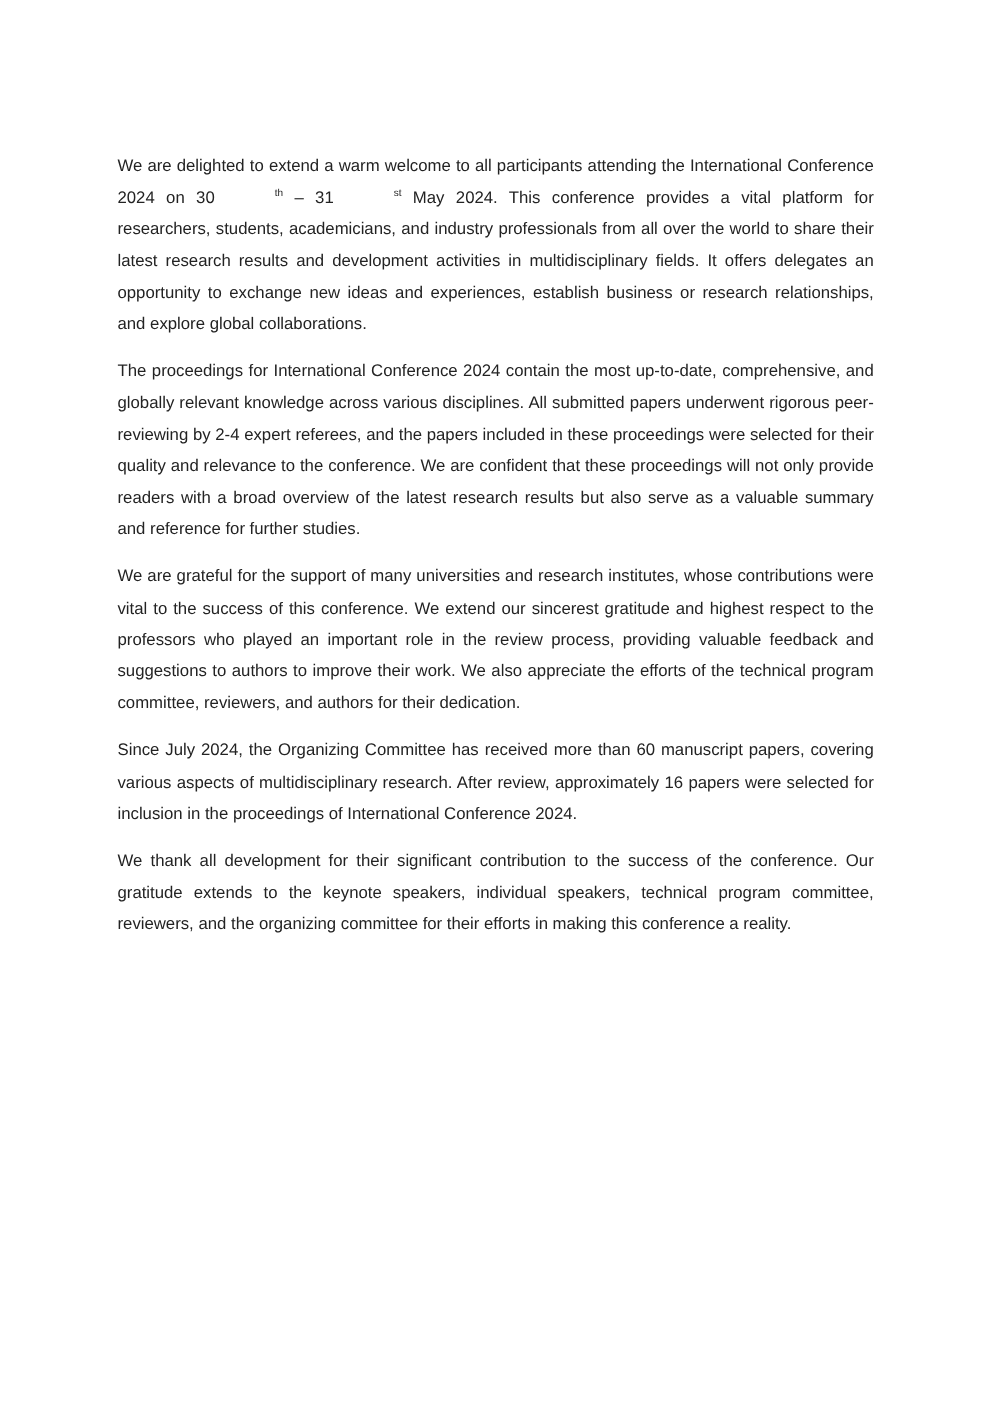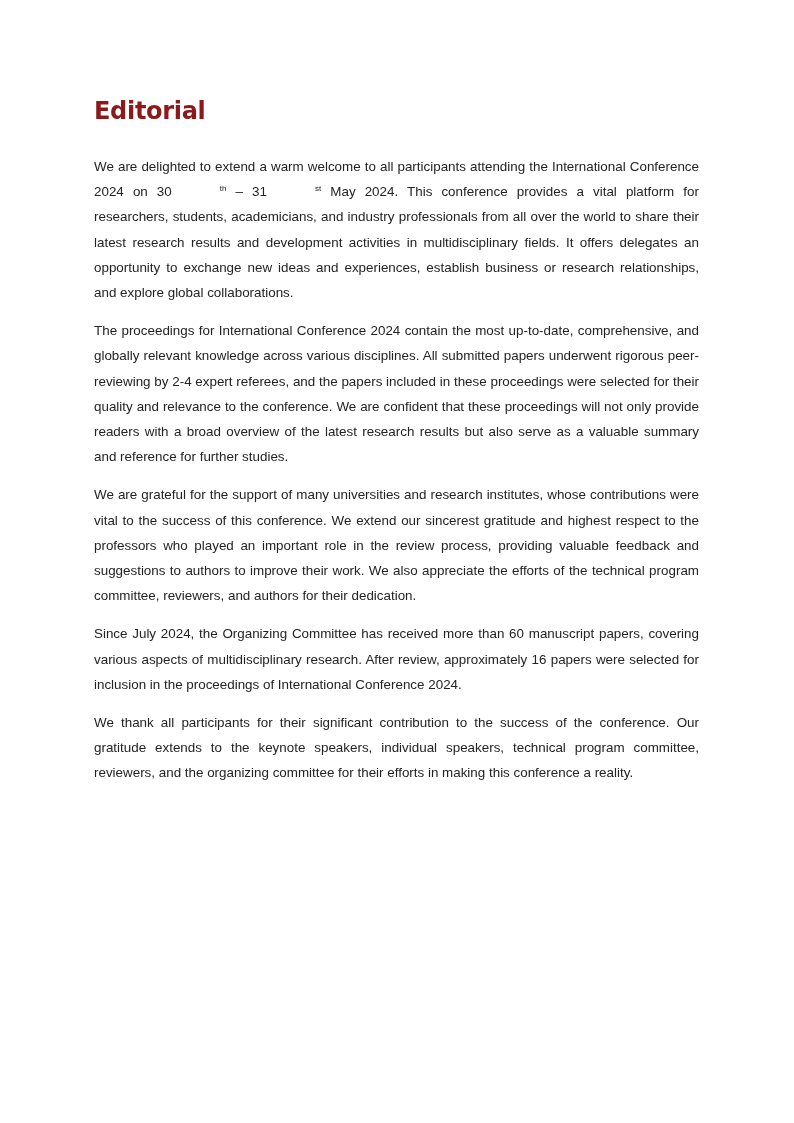--- a/index.html
+++ b/index.html
@@ -45,26 +45,25 @@
       font-size: 8px;
       line-height: 0;
       vertical-align: 5px;
       padding-left: 48px;
     }
   </style>
 </head>
 <body>
 
 <div class="page">
-  <h1 class="title">Editorial</h1>
 
   <div class="body-text">
     <p class="para"><span>We are delighted to extend a warm welcome to all participants attending the International Conference 2024 on 30</span><sup>th</sup><span> – 31</span><sup>st</sup><span> May 2024. This conference provides a vital platform for researchers, students, academicians, and industry professionals from all over the world to share their latest research results and development activities in multidisciplinary fields. It offers delegates an opportunity to exchange new ideas and experiences, establish business or research relationships, and explore global collaborations.</span></p>
 
     <p class="para">The proceedings for International Conference 2024 contain the most up-to-date, comprehensive, and globally relevant knowledge across various disciplines. All submitted papers underwent rigorous peer-reviewing by 2-4 expert referees, and the papers included in these proceedings were selected for their quality and relevance to the conference. We are confident that these proceedings will not only provide readers with a broad overview of the latest research results but also serve as a valuable summary and reference for further studies.</p>
 
     <p class="para">We are grateful for the support of many universities and research institutes, whose contributions were vital to the success of this conference. We extend our sincerest gratitude and highest respect to the professors who played an important role in the review process, providing valuable feedback and suggestions to authors to improve their work. We also appreciate the efforts of the technical program committee, reviewers, and authors for their dedication.</p>
 
     <p class="para">Since July 2024, the Organizing Committee has received more than 60 manuscript papers, covering various aspects of multidisciplinary research. After review, approximately 16 papers were selected for inclusion in the proceedings of International Conference 2024.</p>
 
-    <p class="para">We thank all participants for their significant contribution to the success of the conference. Our gratitude extends to the keynote speakers, individual speakers, technical program committee, reviewers, and the organizing committee for their efforts in making this conference a reality.</p>
+    <p class="para">We thank all development for their significant contribution to the success of the conference. Our gratitude extends to the keynote speakers, individual speakers, technical program committee, reviewers, and the organizing committee for their efforts in making this conference a reality.</p>
   </div>
 </div>
 
 </body></html>

